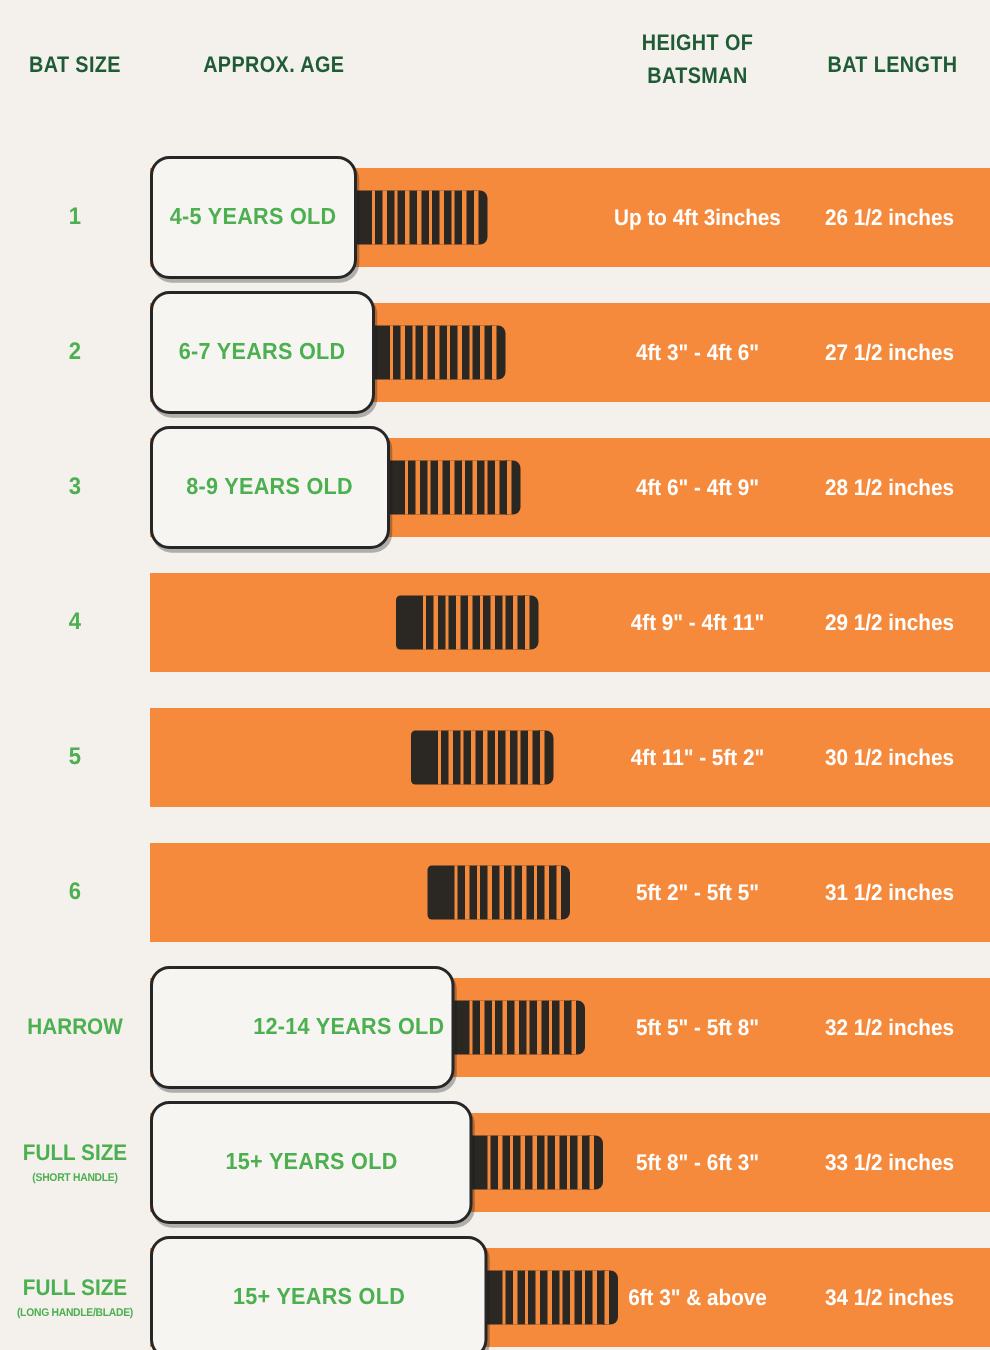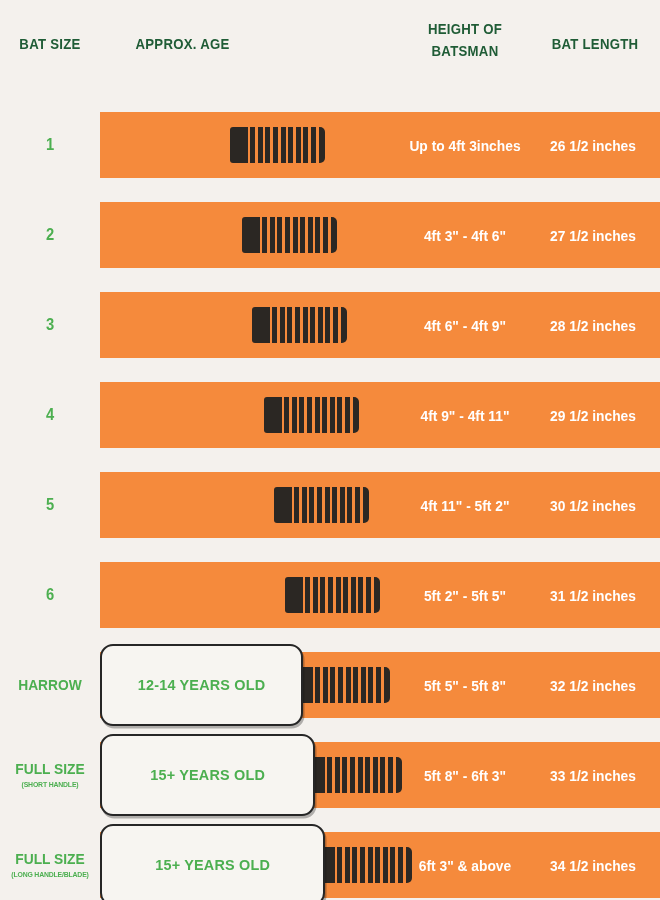--- a/index.html
+++ b/index.html
@@ -184,20 +184,23 @@
           <div class="grip" style="left: 25.2px;"></div>
           <div class="grip" style="left: 32.8px;"></div>
           <div class="grip" style="left: 40.4px;"></div>
           <div class="grip" style="left: 48px;"></div>
           <div class="grip" style="left: 55.6px;"></div>
           <div class="grip" style="left: 63.2px;"></div>
           <div class="grip" style="left: 70.8px;"></div>
           <div class="grip" style="left: 78.4px;"></div>
           <div class="grip" style="left: 86px;"></div>
         </div>
+        <div class="blade" style="width: 138px;">
+          <div class="blade-text">4-5 YEARS OLD</div>
+        </div>
         <div class="cell cell-height">Up to 4ft 3inches</div>
         <div class="cell cell-length">26 1/2 inches</div>
       </div>
       <div class="row" style="top: 190px;">
         <div class="band"></div>
         <div class="size-label">
           <div>2</div>
         </div>
         <div class="handle" style="left: 242px; width: 90px;">
           <div class="cap"></div>
@@ -205,20 +208,23 @@
           <div class="grip" style="left: 25.2px;"></div>
           <div class="grip" style="left: 32.8px;"></div>
           <div class="grip" style="left: 40.4px;"></div>
           <div class="grip" style="left: 48px;"></div>
           <div class="grip" style="left: 55.6px;"></div>
           <div class="grip" style="left: 63.2px;"></div>
           <div class="grip" style="left: 70.8px;"></div>
           <div class="grip" style="left: 78.4px;"></div>
           <div class="grip" style="left: 86px;"></div>
         </div>
+        <div class="blade" style="width: 150px;">
+          <div class="blade-text">6-7 YEARS OLD</div>
+        </div>
         <div class="cell cell-height">4ft 3" - 4ft 6"</div>
         <div class="cell cell-length">27 1/2 inches</div>
       </div>
       <div class="row" style="top: 280px;">
         <div class="band"></div>
         <div class="size-label">
           <div>3</div>
         </div>
         <div class="handle" style="left: 252px; width: 90px;">
           <div class="cap"></div>
@@ -226,20 +232,23 @@
           <div class="grip" style="left: 25.2px;"></div>
           <div class="grip" style="left: 32.8px;"></div>
           <div class="grip" style="left: 40.4px;"></div>
           <div class="grip" style="left: 48px;"></div>
           <div class="grip" style="left: 55.6px;"></div>
           <div class="grip" style="left: 63.2px;"></div>
           <div class="grip" style="left: 70.8px;"></div>
           <div class="grip" style="left: 78.4px;"></div>
           <div class="grip" style="left: 86px;"></div>
         </div>
+        <div class="blade" style="width: 160px;">
+          <div class="blade-text">8-9 YEARS OLD</div>
+        </div>
         <div class="cell cell-height">4ft 6" - 4ft 9"</div>
         <div class="cell cell-length">28 1/2 inches</div>
       </div>
       <div class="row" style="top: 370px;">
         <div class="band"></div>
         <div class="size-label">
           <div>4</div>
         </div>
         <div class="handle" style="left: 264px; width: 90px;">
           <div class="cap"></div>
@@ -310,21 +319,21 @@
           <div class="grip" style="left: 25.2px;"></div>
           <div class="grip" style="left: 32.8px;"></div>
           <div class="grip" style="left: 40.4px;"></div>
           <div class="grip" style="left: 48px;"></div>
           <div class="grip" style="left: 55.6px;"></div>
           <div class="grip" style="left: 63.2px;"></div>
           <div class="grip" style="left: 70.8px;"></div>
           <div class="grip" style="left: 78.4px;"></div>
           <div class="grip" style="left: 86px;"></div>
         </div>
-        <div class="blade" style="width: 203px;">
+        <div class="blade" style="width: 203px; justify-content: flex-end;">
           <div class="blade-text">12-14 YEARS OLD</div>
         </div>
         <div class="cell cell-height">5ft 5" - 5ft 8"</div>
         <div class="cell cell-length">32 1/2 inches</div>
       </div>
       <div class="row" style="top: 730px;">
         <div class="band"></div>
         <div class="size-label big">
           <div>FULL SIZE</div>
           <div class="sub">(SHORT HANDLE)</div>

